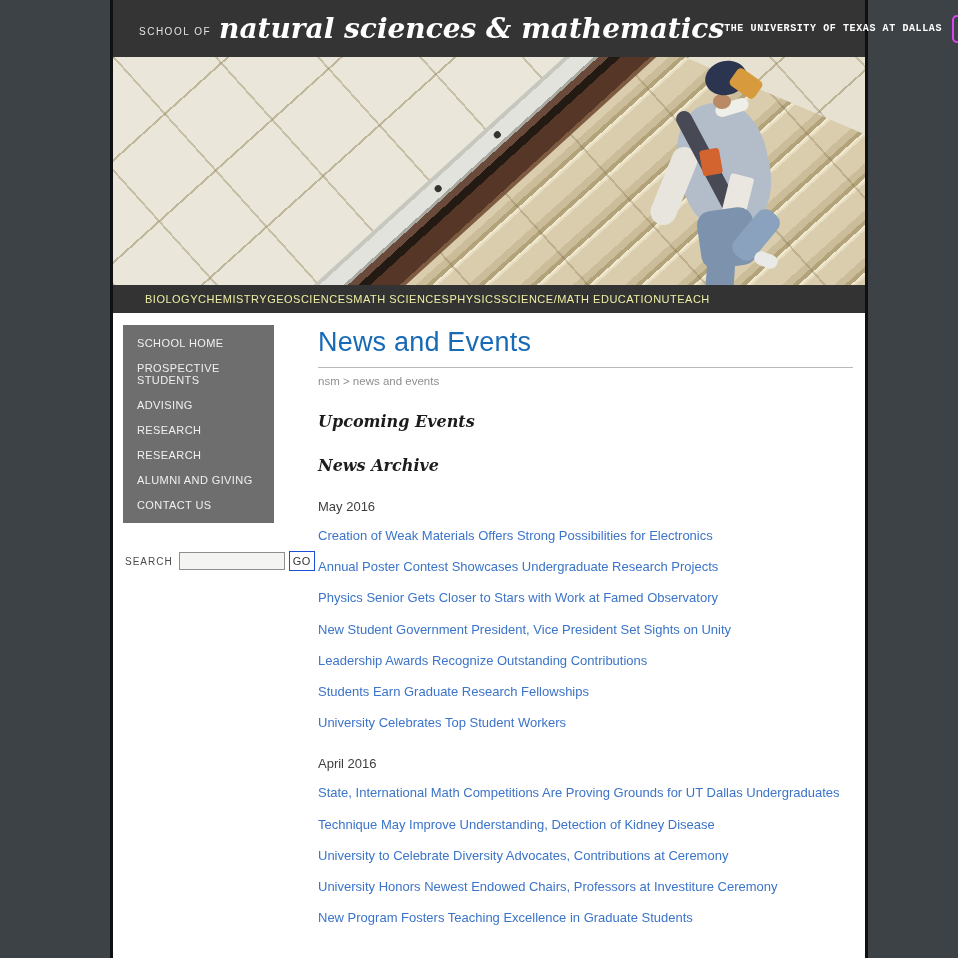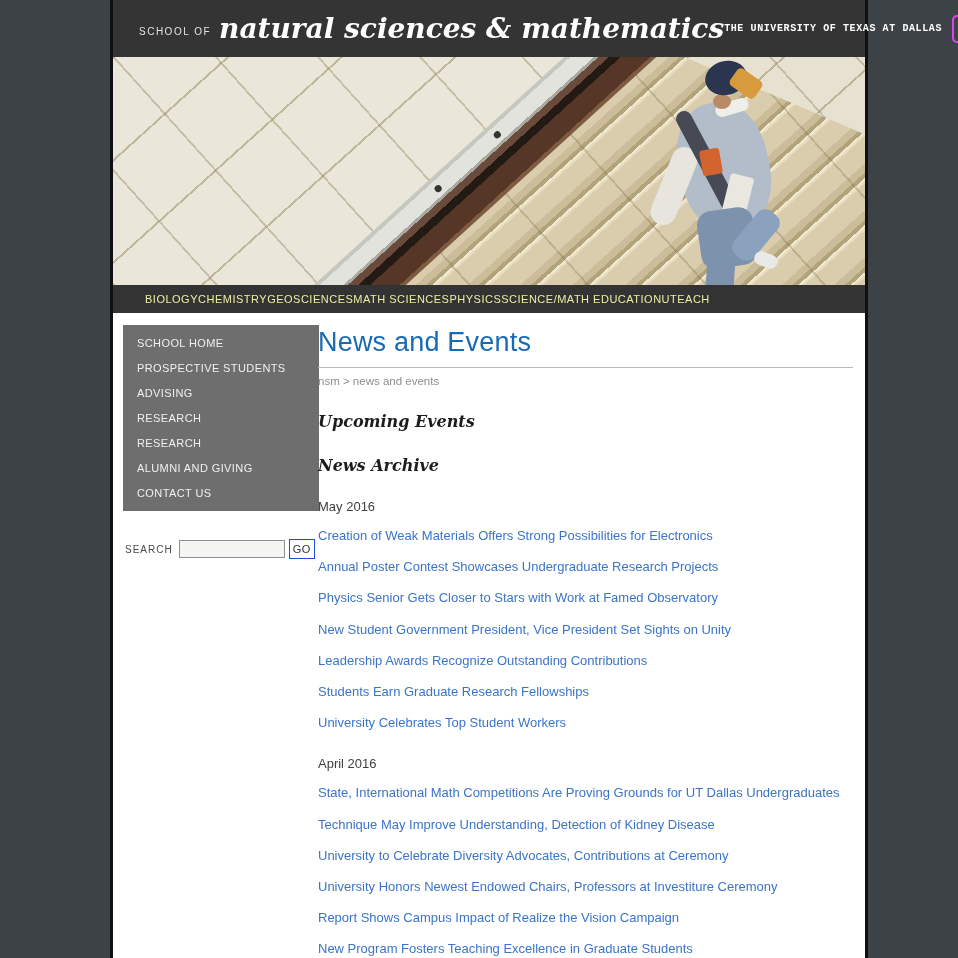--- a/index.html
+++ b/index.html
@@ -60,21 +60,21 @@
   .f-shoe1  { left:641px; top:196px; width:24px; height:14px; background:#e9e9e7; border-radius:7px; transform:rotate(20deg); }
 
   
   .deptnav { height:28px; background:#333; display:flex; align-items:center;
              justify-content:flex-start; padding:0 32px; }
   .deptnav a { color:#eeeea4; font-size:11px; letter-spacing:.5px; text-decoration:none; white-space:nowrap; }
 
   
   .content { display:flex; background:#fff; }
   .sidecol { width:205px; flex:none; }
-  .sidenav { width:196px; margin:12px 0 0 10px; background:#6e6e6e; padding:5px 0 6px; }
+  .sidenav { width:151px; margin:12px 0 0 10px; background:#6e6e6e; padding:5px 0 6px; }
   .sidenav a { display:block; color:#f0f0f0; font-size:11px; letter-spacing:.4px;
                padding:7px 14px 6px; text-decoration:none; }
   .searchrow { margin:28px 0 0 12px; display:flex; align-items:center; }
   .searchrow label { font-size:10px; letter-spacing:1px; color:#4a4a4a; margin-right:6px; }
   .searchrow input { width:106px; height:18px; border:1px solid #8f8f8f; background:#f4f4f2; font-size:11px; padding:0 3px; }
   .searchrow button { margin-left:4px; height:20px; border:1px solid #1d4ed8; background:#fff;
                       font-size:11px; color:#333; padding:0 3px; letter-spacing:.5px; }
 
   .maincol { flex:1; padding:14px 12px 0 0; }
   h1.title { color:#176ab5; font-size:27px; font-weight:normal; letter-spacing:.2px; }
@@ -185,21 +185,20 @@
             </div>
   </div>
 
   <div class="month-block">
     <div class="month-label">April 2016</div>
     <div class="month-links">
               <a class="news-link" href="#">State, International Math Competitions Are Proving Grounds for UT Dallas Undergraduates</a>
               <a class="news-link" href="#">Technique May Improve Understanding, Detection of Kidney Disease</a>
               <a class="news-link" href="#">University to Celebrate Diversity Advocates, Contributions at Ceremony</a>
               <a class="news-link" href="#">University Honors Newest Endowed Chairs, Professors at Investiture Ceremony</a>
-              <a class="news-link" href="#">Report Shows Campus Impact of Realize the Vision Campaign</a>
               <a class="news-link" href="#">New Program Fosters Teaching Excellence in Graduate Students</a>
             </div>
   </div>
 
 </div>
     </div>
   </div>
 </div>
 
 </body></html>

